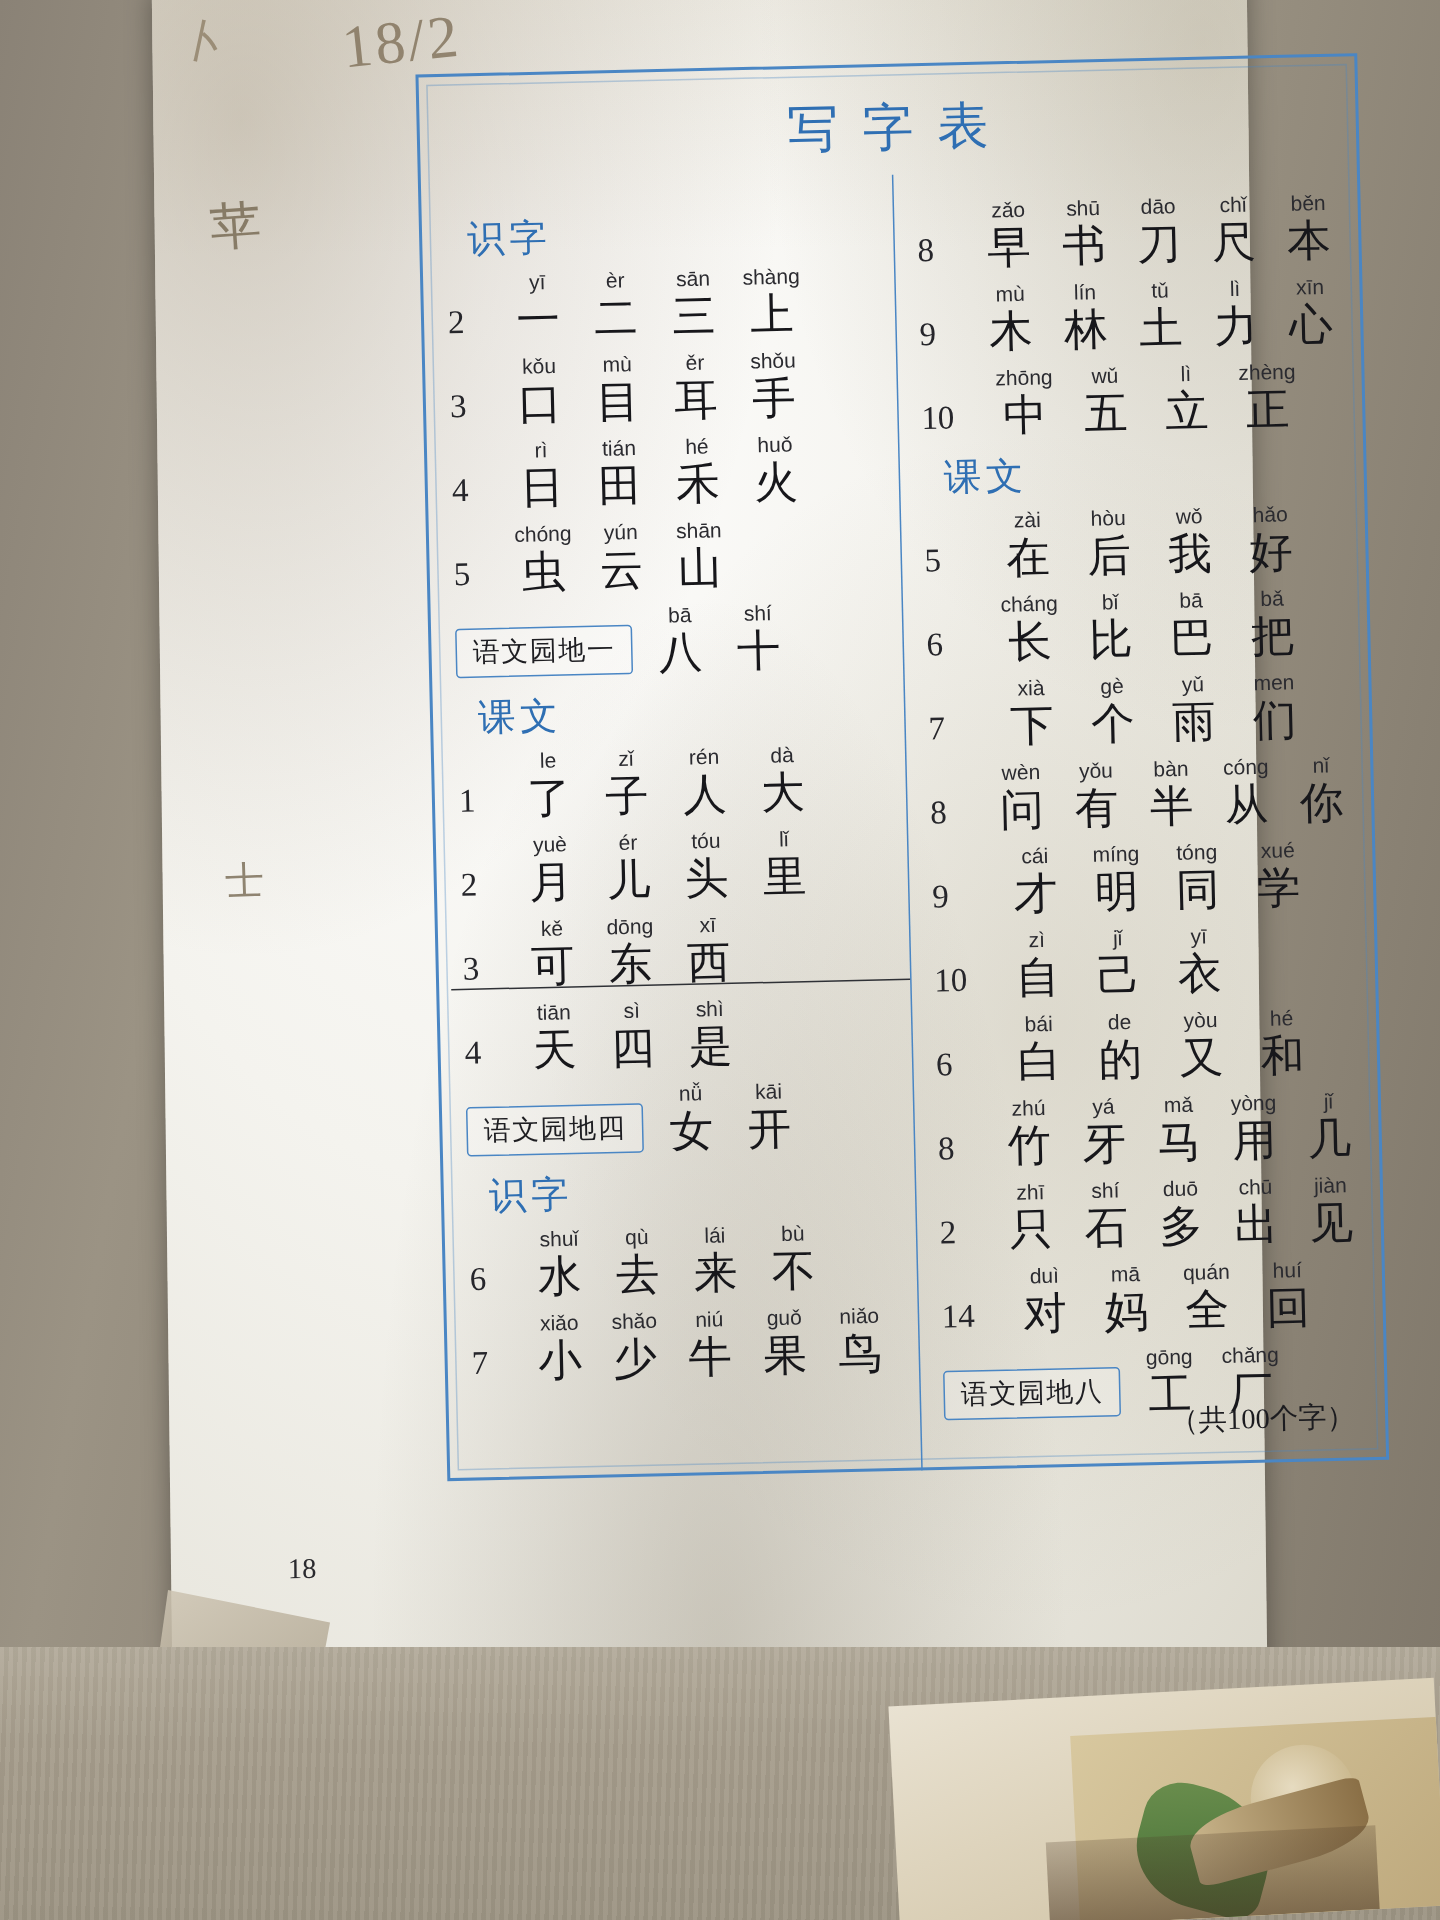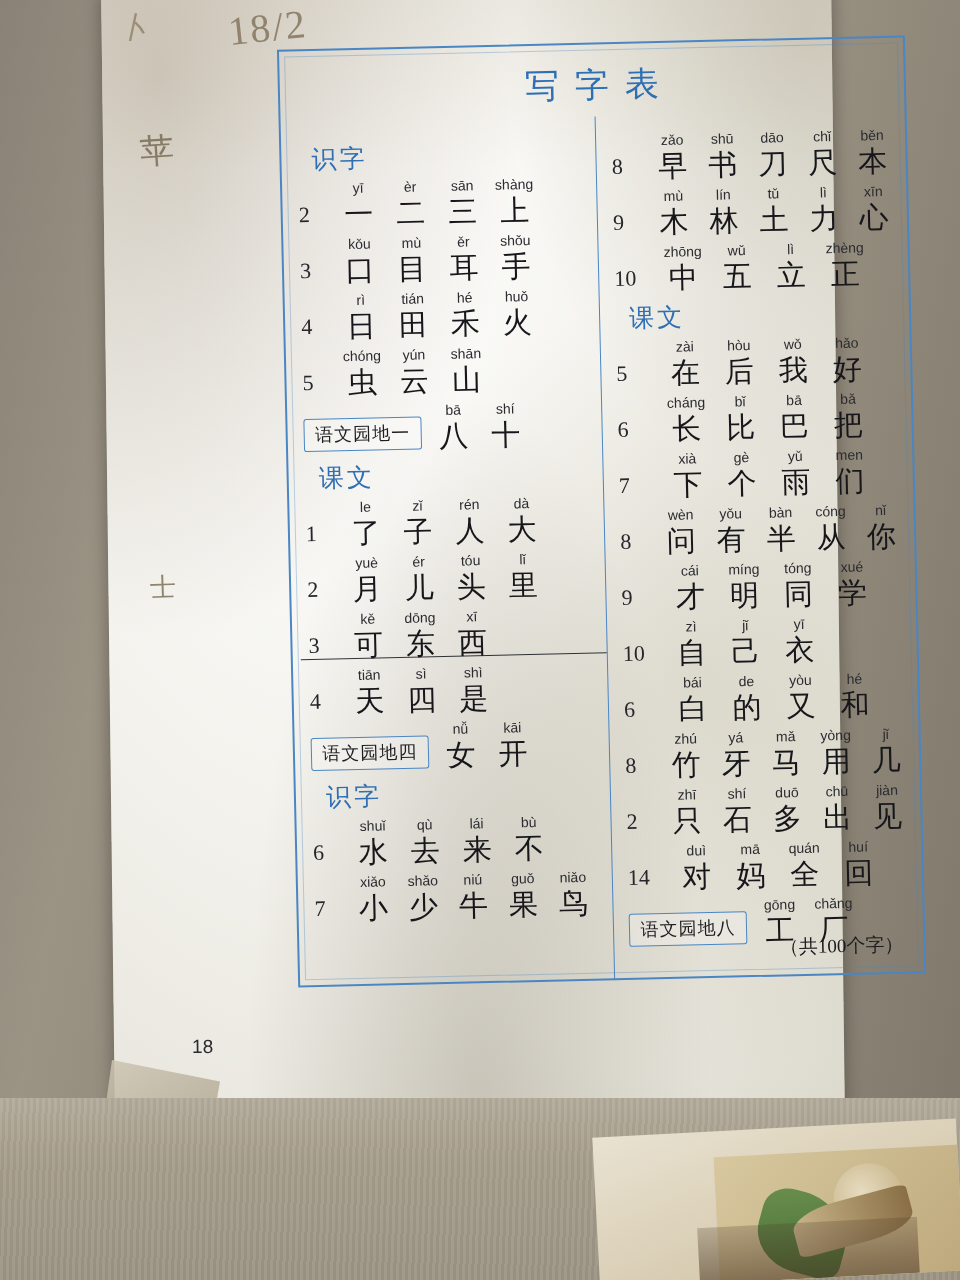--- a/index.html
+++ b/index.html
@@ -255,21 +255,21 @@
     font-family: "Liberation Serif", serif;
   }
 
   .page-number {
     position: absolute;
     left: 192px;
     top: 1036px;
     font-size: 19px;
     color: #2a2a2e;
     transform: rotate(-0.6deg);
-    font-family: Liberation Sans, sans-serif;
+    font-family: Liberation Serif, serif;
   }
 
   
   .row.badge-row { align-items: flex-end; }
   .row.badge-row .chars { margin-left: 6px; }
 </style>
 </head>
 <body>
 
 <div id="photo">

